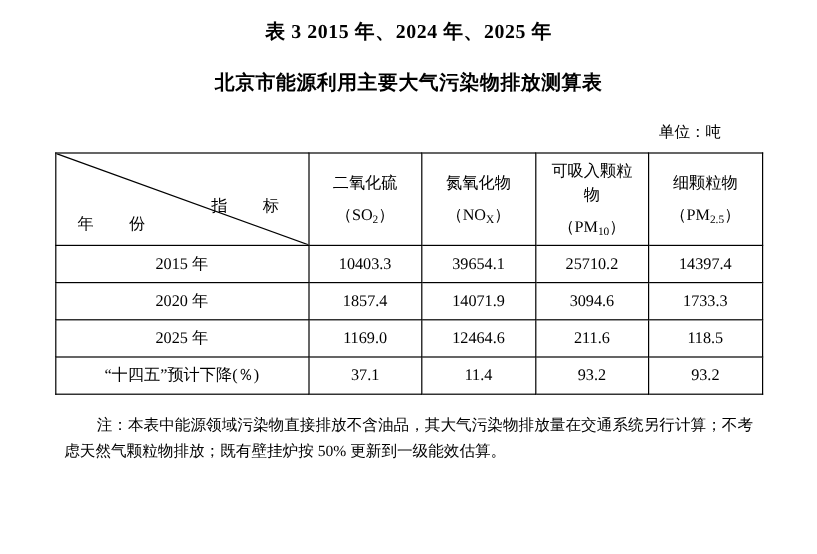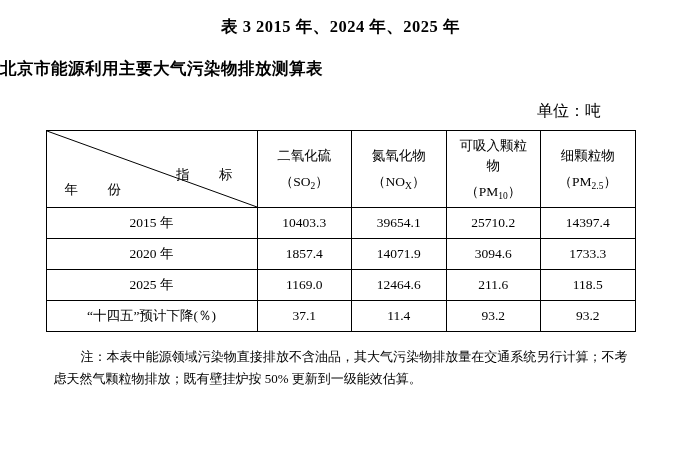--- a/index.html
+++ b/index.html
@@ -22,28 +22,29 @@
     padding: 0;
   }
   .title-line-1 {
     text-align: center;
     font-size: 16.5px;
     font-weight: bold;
     letter-spacing: 0.5px;
     margin-top: 16px;
   }
   .title-line-2 {
+    text-align: center;
     font-size: 16.5px;
     font-weight: bold;
     letter-spacing: 0.5px;
     margin-top: 20px;
   }
   .unit-line {
     text-align: right;
-    font-size: 16px;
+    font-size: 13px;
     margin-top: 21px;
     padding-right: 80px;
   }
   table.data {
     border-collapse: collapse;
     margin: 8px auto 0 auto;
     width: 590px;
     table-layout: fixed;
   }
   table.data td {

